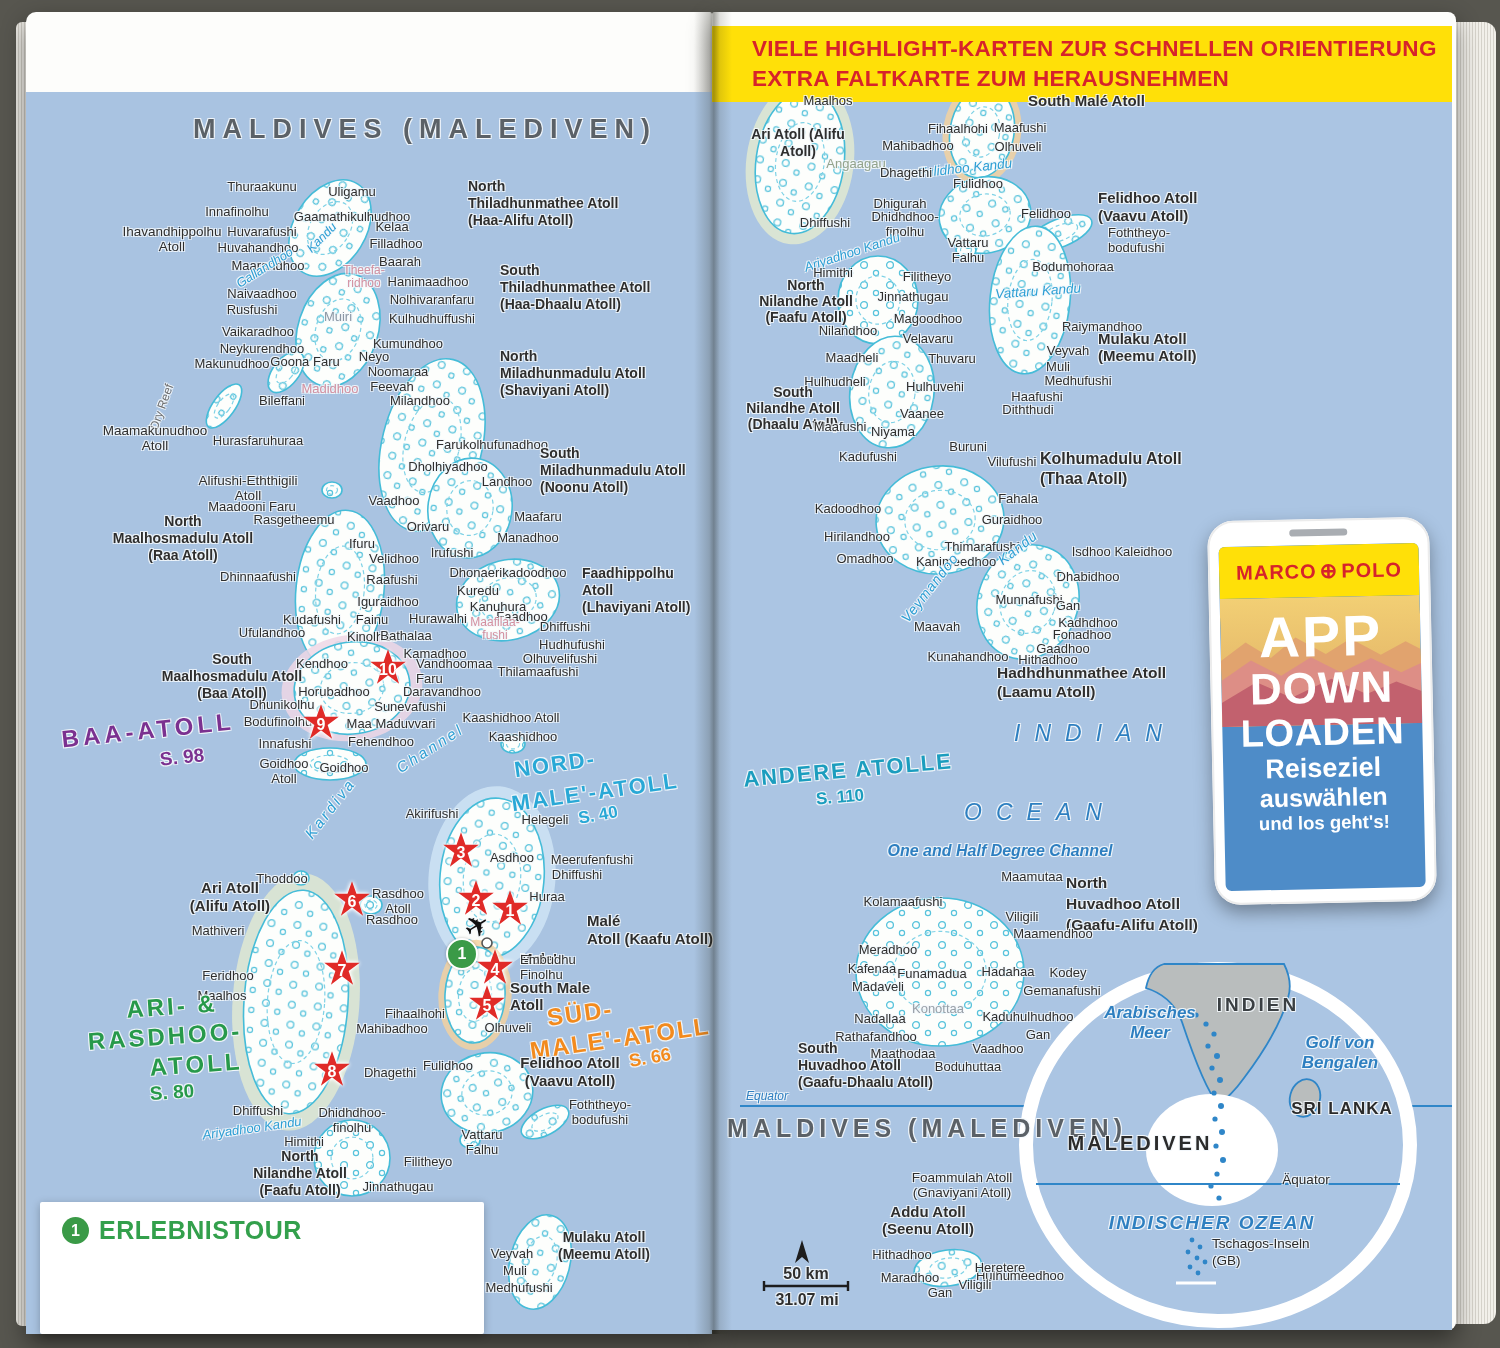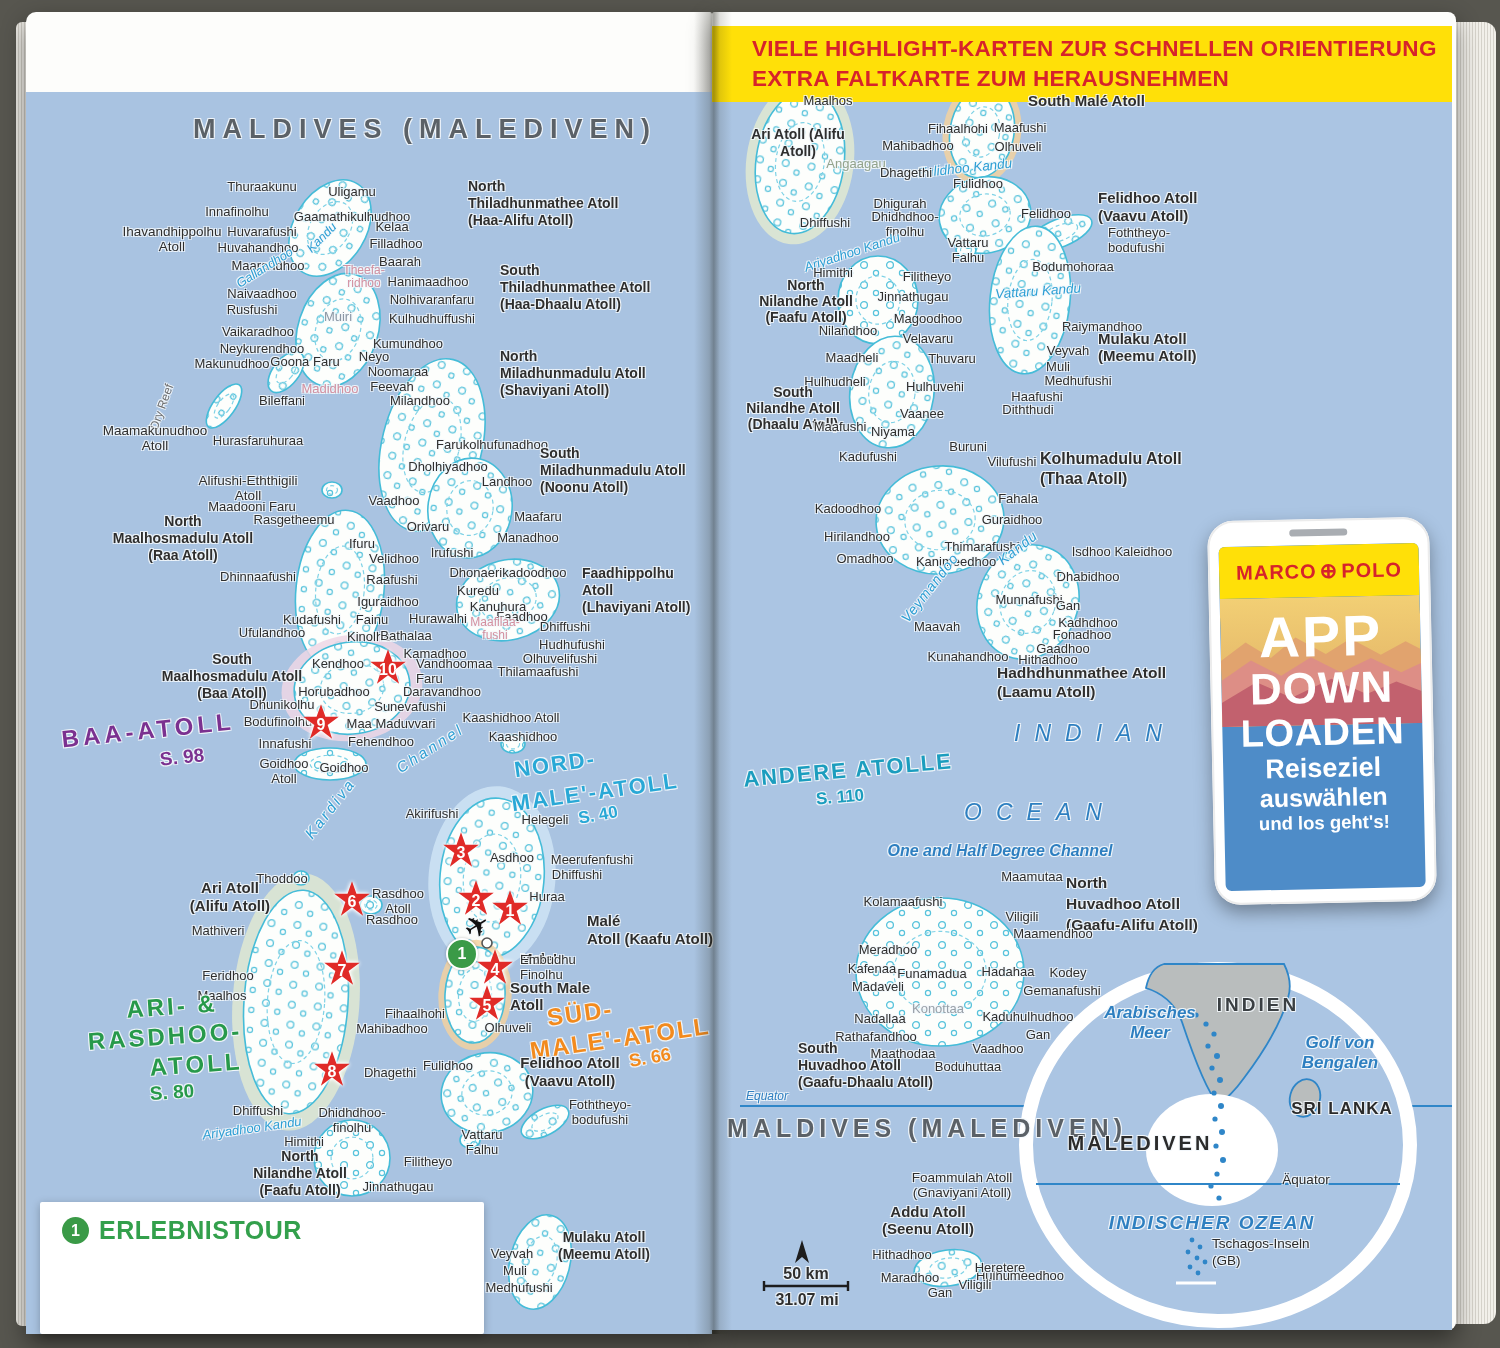--- a/index.html
+++ b/index.html
@@ -355,21 +355,21 @@
       <span class="lbl" style="left: 522px; top: 616px; transform: translate(-50%, -50%);">Faadhoo</span>
       <span class="lbl" style="left: 272px; top: 632px; transform: translate(-50%, -50%);">Ufulandhoo</span>
       <span class="lbl" style="left: 372px; top: 636px; transform: translate(-50%, -50%);">Kinolhas</span>
       <span class="lbl" style="left: 495px; top: 629px; font-size: 12px; color: rgb(211, 144, 160); line-height: 13px; transform: translate(-50%, -50%);">Maafilaa-
 fushi</span>
       <span class="lbl" style="left: 565px; top: 626px; transform: translate(-50%, -50%);">Dhiffushi</span>
       <span class="lbl" style="left: 406px; top: 635px; transform: translate(-50%, -50%);">Bathalaa</span>
       <span class="lbl" style="left: 572px; top: 644px; transform: translate(-50%, -50%);">Hudhufushi</span>
       <span class="lbl" style="left: 560px; top: 658px; transform: translate(-50%, -50%);">Olhuvelifushi</span>
       <span class="lbl" style="left: 435px; top: 653px; transform: translate(-50%, -50%);">Kamadhoo</span>
-      <span class="lbl" style="left: 322px; top: 663px; transform: translate(-50%, -50%); margin-left: 16px;">Kendhoo</span>
+      <span class="lbl" style="left: 322px; top: 663px; transform: translate(-50%, -50%);">Kendhoo</span>
       <span class="lbl" style="left: 416px; top: 671px; line-height: 15px; text-align: left; transform: translate(0%, -50%);">Vandhoomaa
 Faru</span>
       <span class="lbl" style="left: 538px; top: 671px; transform: translate(-50%, -50%);">Thilamaafushi</span>
       <span class="lbl" style="left: 232px; top: 676px; font-size: 14px; font-weight: bold; line-height: 17px; transform: translate(-50%, -50%);">South
 Maalhosmadulu Atoll
 (Baa Atoll)</span>
       <span class="lbl" style="left: 334px; top: 691px; transform: translate(-50%, -50%);">Horubadhoo</span>
       <span class="lbl" style="left: 442px; top: 691px; transform: translate(-50%, -50%);">Daravandhoo</span>
       <span class="lbl" style="left: 282px; top: 704px; transform: translate(-50%, -50%);">Dhunikolhu</span>
       <span class="lbl" style="left: 410px; top: 706px; transform: translate(-50%, -50%);">Sunevafushi</span>

